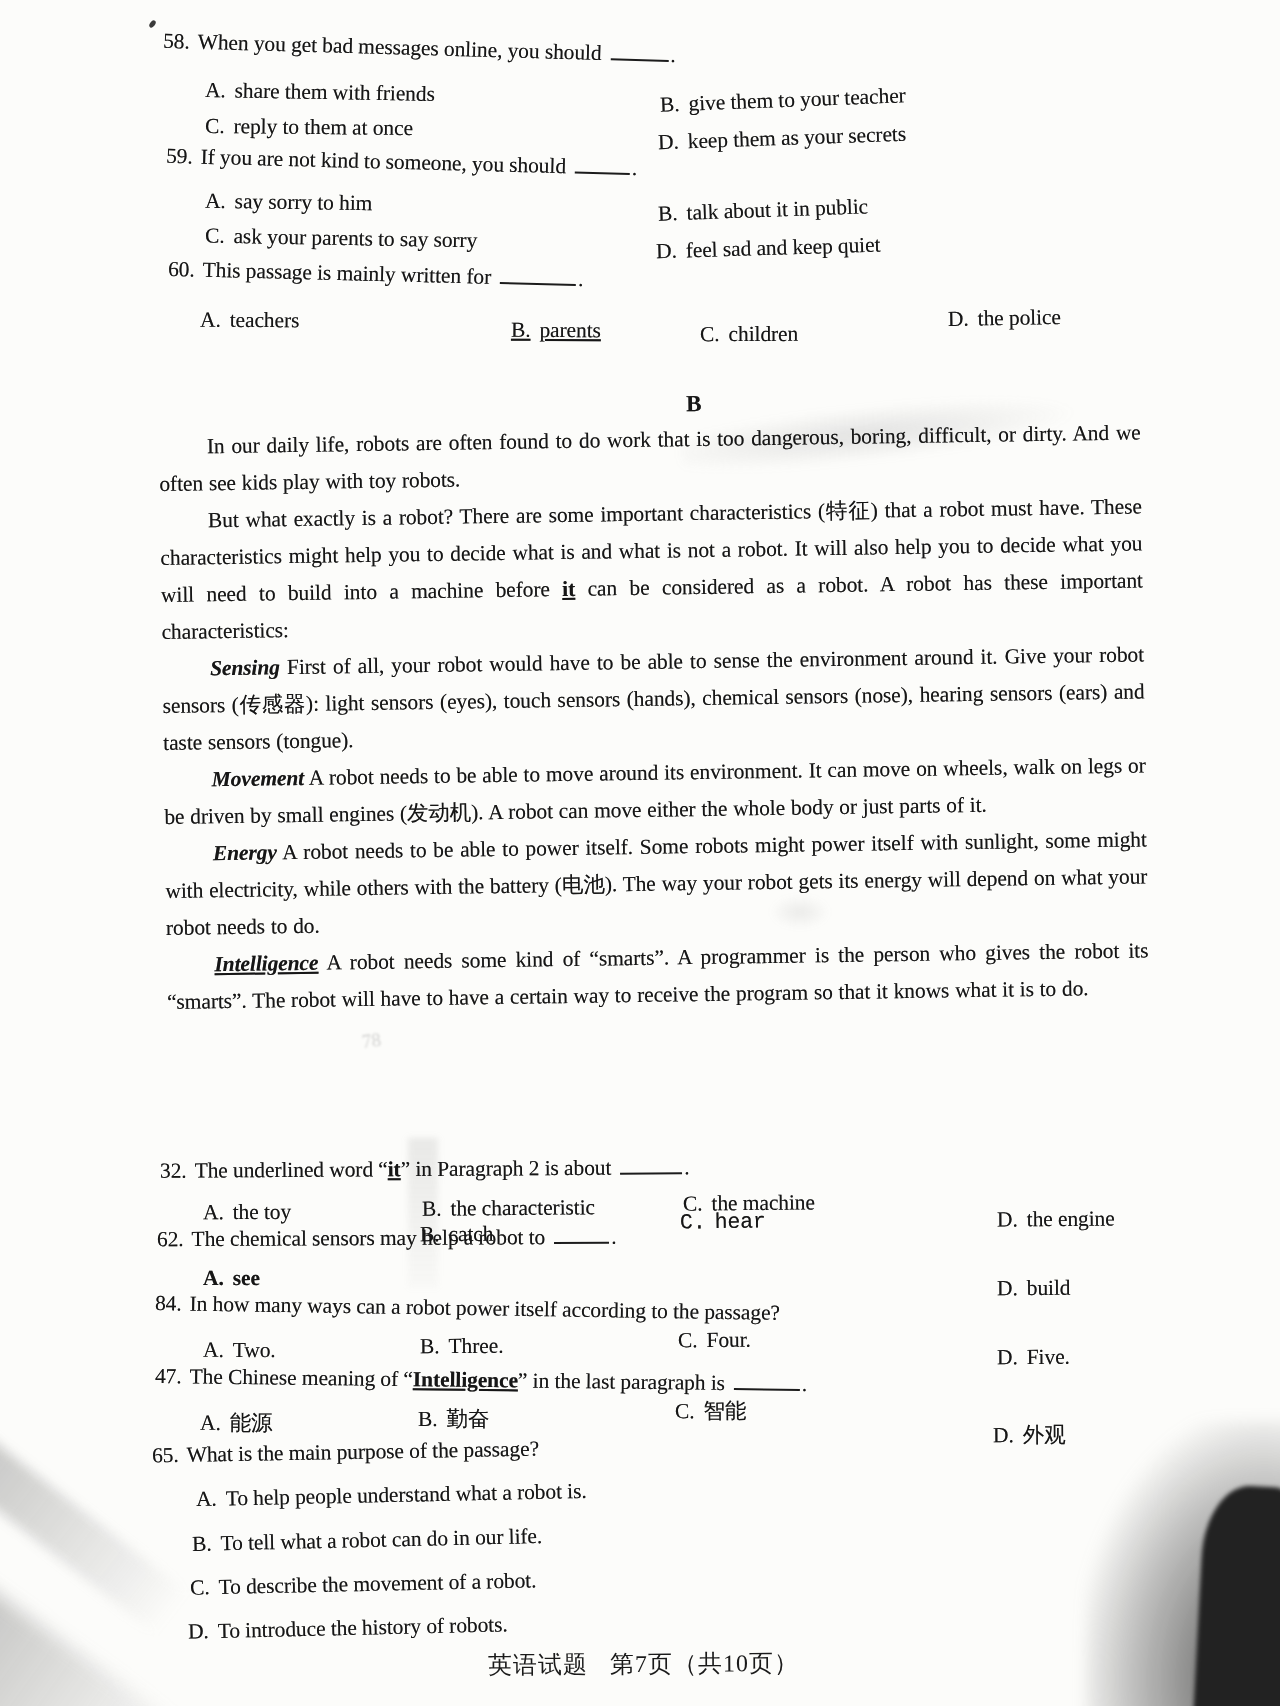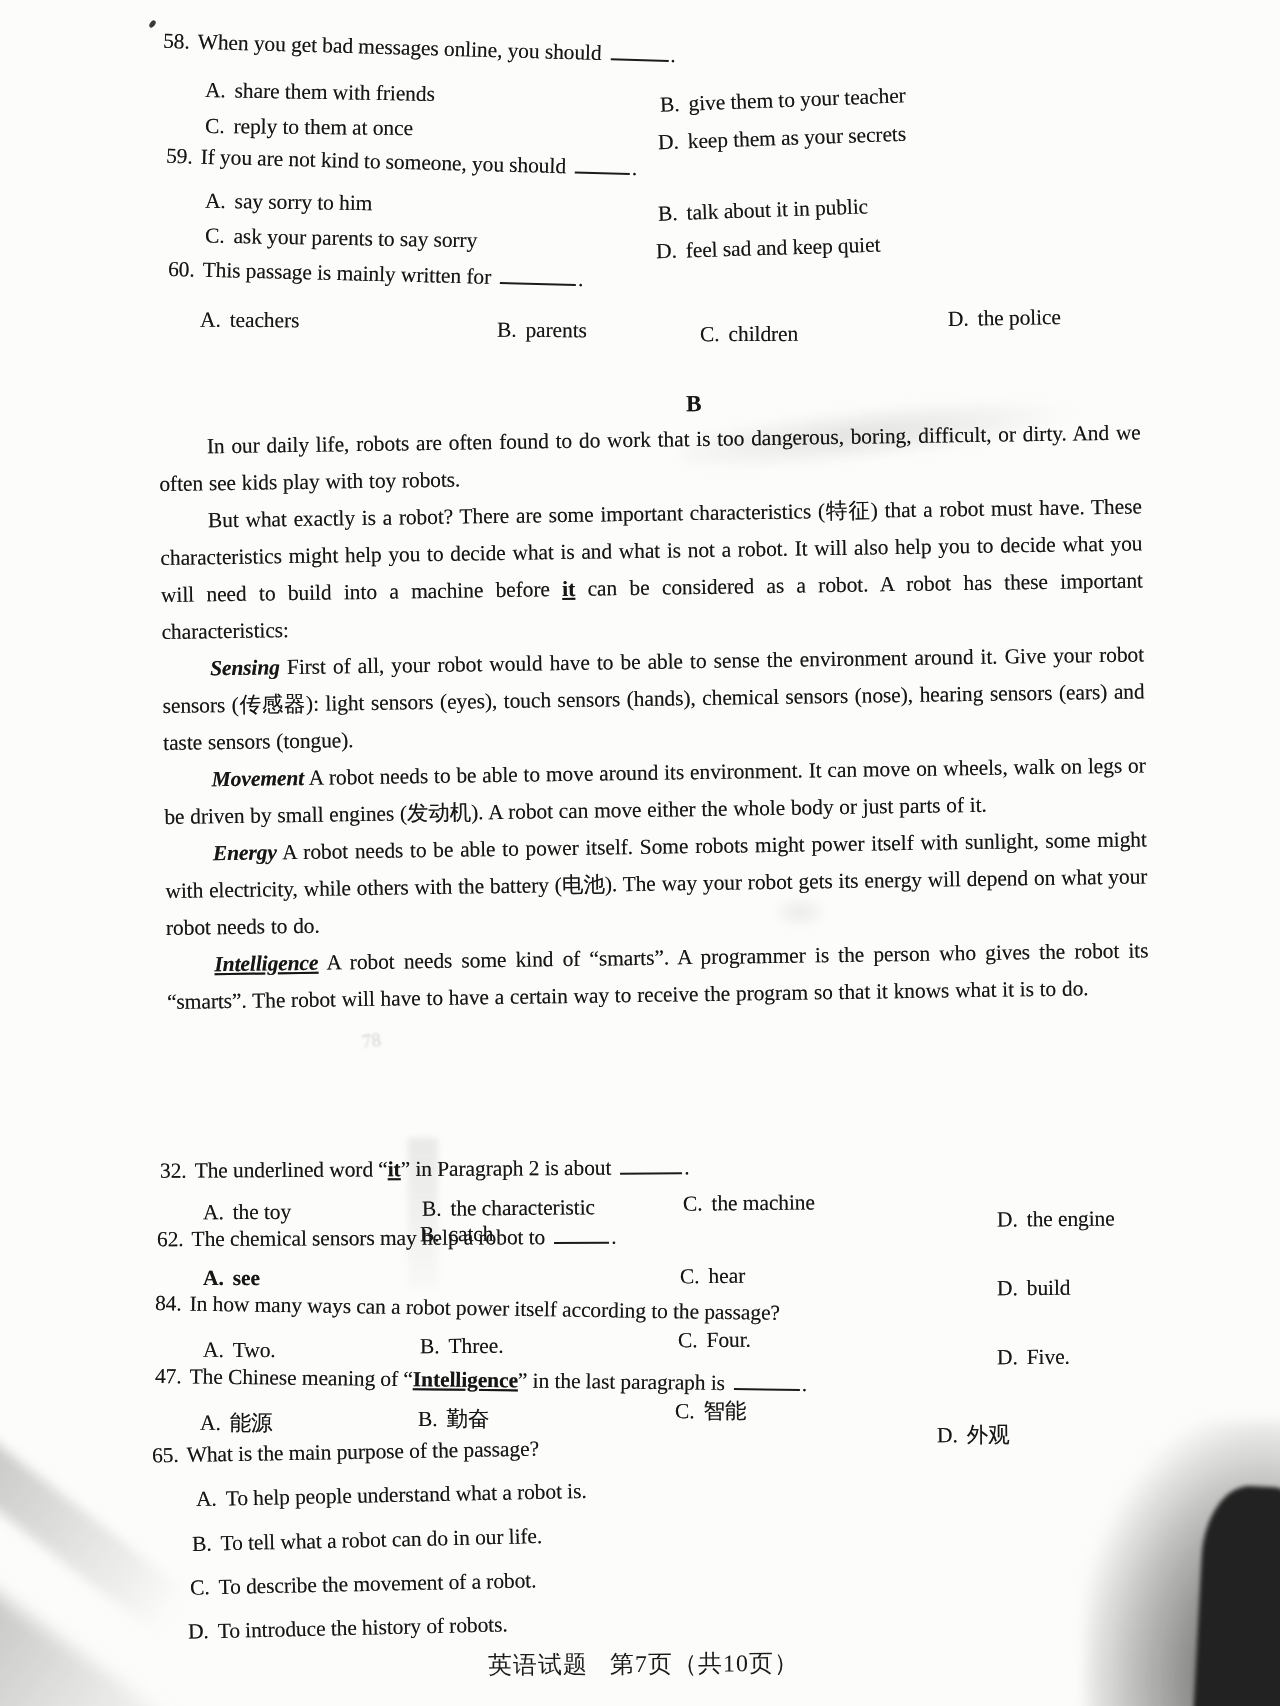--- a/index.html
+++ b/index.html
@@ -79,21 +79,21 @@
   </div>
   <div class="abs opt" style="left:205px;top:190px;transform:rotate(0.8deg);"><span class="lab">A.</span><span>say sorry to him</span></div>
   <div class="abs opt" style="left:658px;top:198px;transform:rotate(-2deg);"><span class="lab">B.</span><span>talk about it in public</span></div>
   <div class="abs opt" style="left:205px;top:226px;transform:rotate(1deg);"><span class="lab">C.</span><span>ask your parents to say sorry</span></div>
   <div class="abs opt" style="left:656px;top:236px;transform:rotate(-1.7deg);"><span class="lab">D.</span><span>feel sad and keep quiet</span></div>
 
   <div class="abs stem" style="left:168px;top:262px;transform:rotate(1.4deg);">
     <span class="num">60.</span><span>This passage is mainly written for</span><span class="blank" style="width:76px;"></span><span>.</span>
   </div>
   <div class="abs opt" style="left:200px;top:308px;transform:rotate(0.4deg);"><span class="lab">A.</span><span>teachers</span></div>
-  <div class="abs opt" style="left:497px;top:318px;transform:rotate(0.4deg);"><span class="lab">B.</span><span>parents</span></div>
+  <div class="abs opt" style="left:511px;top:318px;transform:rotate(0.4deg);text-decoration:underline;"><span class="lab">B.</span><span>parents</span></div>
   <div class="abs opt" style="left:700px;top:322px;transform:rotate(-0.2deg);"><span class="lab">C.</span><span>children</span></div>
   <div class="abs opt" style="left:948px;top:306px;transform:rotate(-1deg);"><span class="lab">D.</span><span>the police</span></div>
 
   <div class="passage">
     <div class="ptitle">B</div>
     <p><span>In our daily life, robots are often found to do work that is too dangerous, boring, difficult, or dirty. And we often see kids play with toy robots.</span></p>
     <p><span>But what exactly is a robot? There are some important characteristics (特征) that a robot must have. These characteristics might help you to decide what is and what is not a robot. It will also help you to decide what you will need to build into a machine before </span><span class="emph">it</span><span> can be considered as a robot. A robot has these important characteristics:</span></p>
     <p><span class="lead">Sensing</span><span> First of all, your robot would have to be able to sense the environment around it. Give your robot sensors (传感器): light sensors (eyes), touch sensors (hands), chemical sensors (nose), hearing sensors (ears) and taste sensors (tongue).</span></p>
     <p><span class="lead">Movement</span><span> A robot needs to be able to move around its environment. It can move on wheels, walk on legs or be driven by small engines (发动机). A robot can move either the whole body or just parts of it.</span></p>
     <p><span class="lead">Energy</span><span> A robot needs to be able to power itself. Some robots might power itself with sunlight, some might with electricity, while others with the battery (电池). The way your robot gets its energy will depend on what your robot needs to do.</span></p>
@@ -106,38 +106,38 @@
   <div class="abs opt" style="left:203px;top:1200px;transform:rotate(-0.3deg);"><span class="lab">A.</span><span>the toy</span></div>
   <div class="abs opt" style="left:422px;top:1196px;transform:rotate(-0.5deg);"><span class="lab">B.</span><span>the characteristic</span></div>
   <div class="abs opt" style="left:683px;top:1191px;transform:rotate(-0.6deg);"><span class="lab">C.</span><span>the machine</span></div>
   <div class="abs opt" style="left:997px;top:1207px;transform:rotate(-0.5deg);"><span class="lab">D.</span><span>the engine</span></div>
 
   <div class="abs stem" style="left:157px;top:1226px;transform:rotate(-0.3deg);">
     <span class="num">62.</span><span>The chemical sensors may help a robot to</span><span class="blank" style="width:55px;"></span><span>.</span>
   </div>
   <div class="abs opt" style="left:203px;top:1266px;transform:rotate(-0.2deg);font-weight:bold;"><span class="lab">A.</span><span>see</span></div>
   <div class="abs opt" style="left:420px;top:1222px;transform:rotate(-0.4deg);"><span class="lab">B.</span><span>catch</span></div>
-  <div class="abs opt" style="left:680px;top:1264px;transform:rotate(-0.8deg);"><span class="lab">C.</span><span>hear</span></div>
+  <div class="abs opt" style="left:680px;top:1210px;transform:rotate(-0.8deg);font-family:Liberation Mono, monospace;"><span class="lab">C.</span><span>hear</span></div>
   <div class="abs opt" style="left:997px;top:1276px;transform:rotate(-0.4deg);"><span class="lab">D.</span><span>build</span></div>
 
   <div class="abs stem" style="left:155px;top:1296px;transform:rotate(0.9deg);">
     <span class="num">84.</span><span>In how many ways can a robot power itself according to the passage?</span>
   </div>
   <div class="abs opt" style="left:203px;top:1338px;transform:rotate(0.2deg);"><span class="lab">A.</span><span>Two.</span></div>
   <div class="abs opt" style="left:420px;top:1334px;transform:rotate(-0.3deg);"><span class="lab">B.</span><span>Three.</span></div>
   <div class="abs opt" style="left:678px;top:1328px;transform:rotate(-0.5deg);"><span class="lab">C.</span><span>Four.</span></div>
   <div class="abs opt" style="left:997px;top:1345px;transform:rotate(-0.4deg);"><span class="lab">D.</span><span>Five.</span></div>
 
   <div class="abs stem" style="left:155px;top:1368px;transform:rotate(0.7deg);">
     <span class="num">47.</span><span>The Chinese meaning of “</span><span class="emph">Intelligence</span><span>” in the last paragraph is</span><span class="blank" style="width:66px;"></span><span>.</span>
   </div>
   <div class="abs opt" style="left:200px;top:1408px;transform:rotate(0.3deg);"><span class="lab">A.</span><span>能源</span></div>
   <div class="abs opt" style="left:418px;top:1404px;transform:rotate(-0.2deg);"><span class="lab">B.</span><span>勤奋</span></div>
   <div class="abs opt" style="left:675px;top:1396px;transform:rotate(-0.5deg);"><span class="lab">C.</span><span>智能</span></div>
-  <div class="abs opt" style="left:937px;top:1420px;transform:rotate(-0.4deg);"><span class="lab">D.</span><span>外观</span></div>
+  <div class="abs opt" style="left:993px;top:1420px;transform:rotate(-0.4deg);"><span class="lab">D.</span><span>外观</span></div>
 
   <div class="abs stem" style="left:152px;top:1440px;transform:rotate(-1deg);">
     <span class="num">65.</span><span>What is the main purpose of the passage?</span>
   </div>
   <div class="abs opt" style="left:196px;top:1483px;transform:rotate(-1.2deg);"><span class="lab">A.</span><span>To help people understand what a robot is.</span></div>
   <div class="abs opt" style="left:192px;top:1528px;transform:rotate(-1.3deg);"><span class="lab">B.</span><span>To tell what a robot can do in our life.</span></div>
   <div class="abs opt" style="left:190px;top:1572px;transform:rotate(-1.2deg);"><span class="lab">C.</span><span>To describe the movement of a robot.</span></div>
   <div class="abs opt" style="left:188px;top:1616px;transform:rotate(-1.3deg);"><span class="lab">D.</span><span>To introduce the history of robots.</span></div>
 
   <div class="abs footer" style="left:488px;top:1648px;transform:rotate(-0.4deg);">

